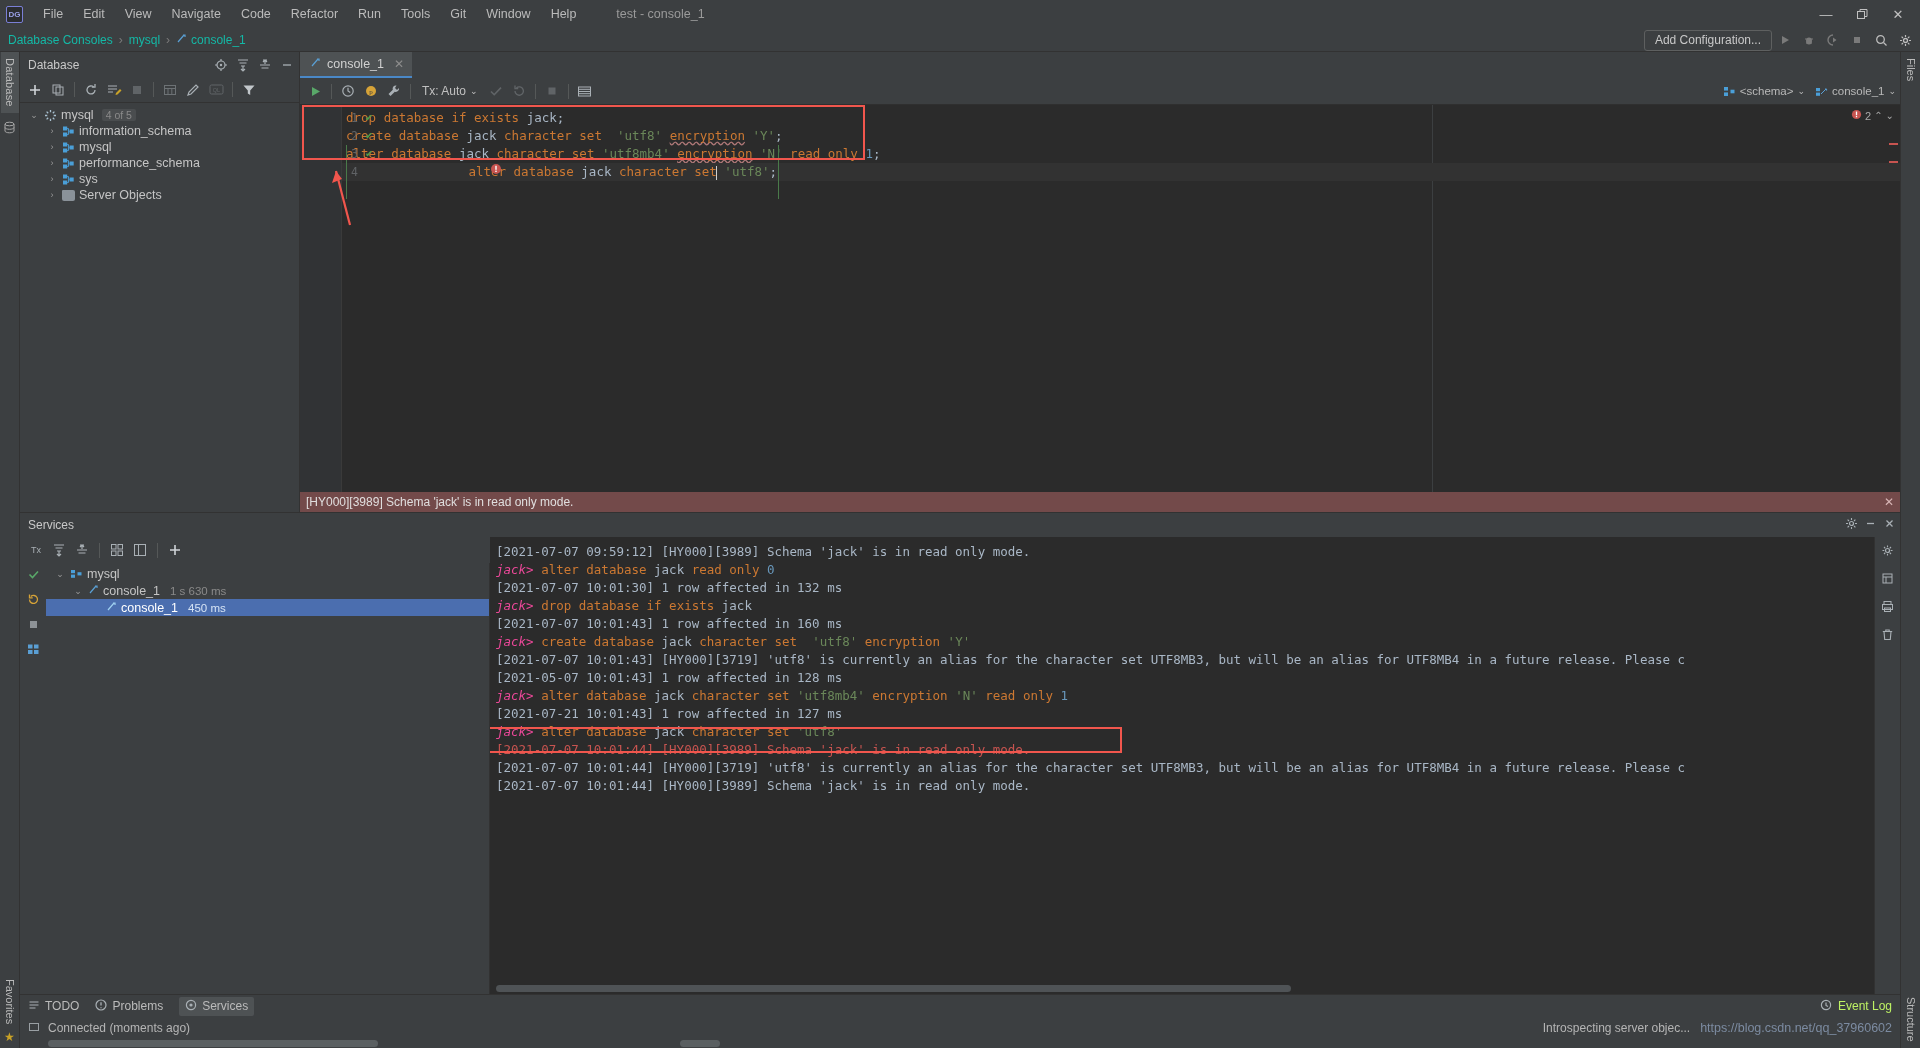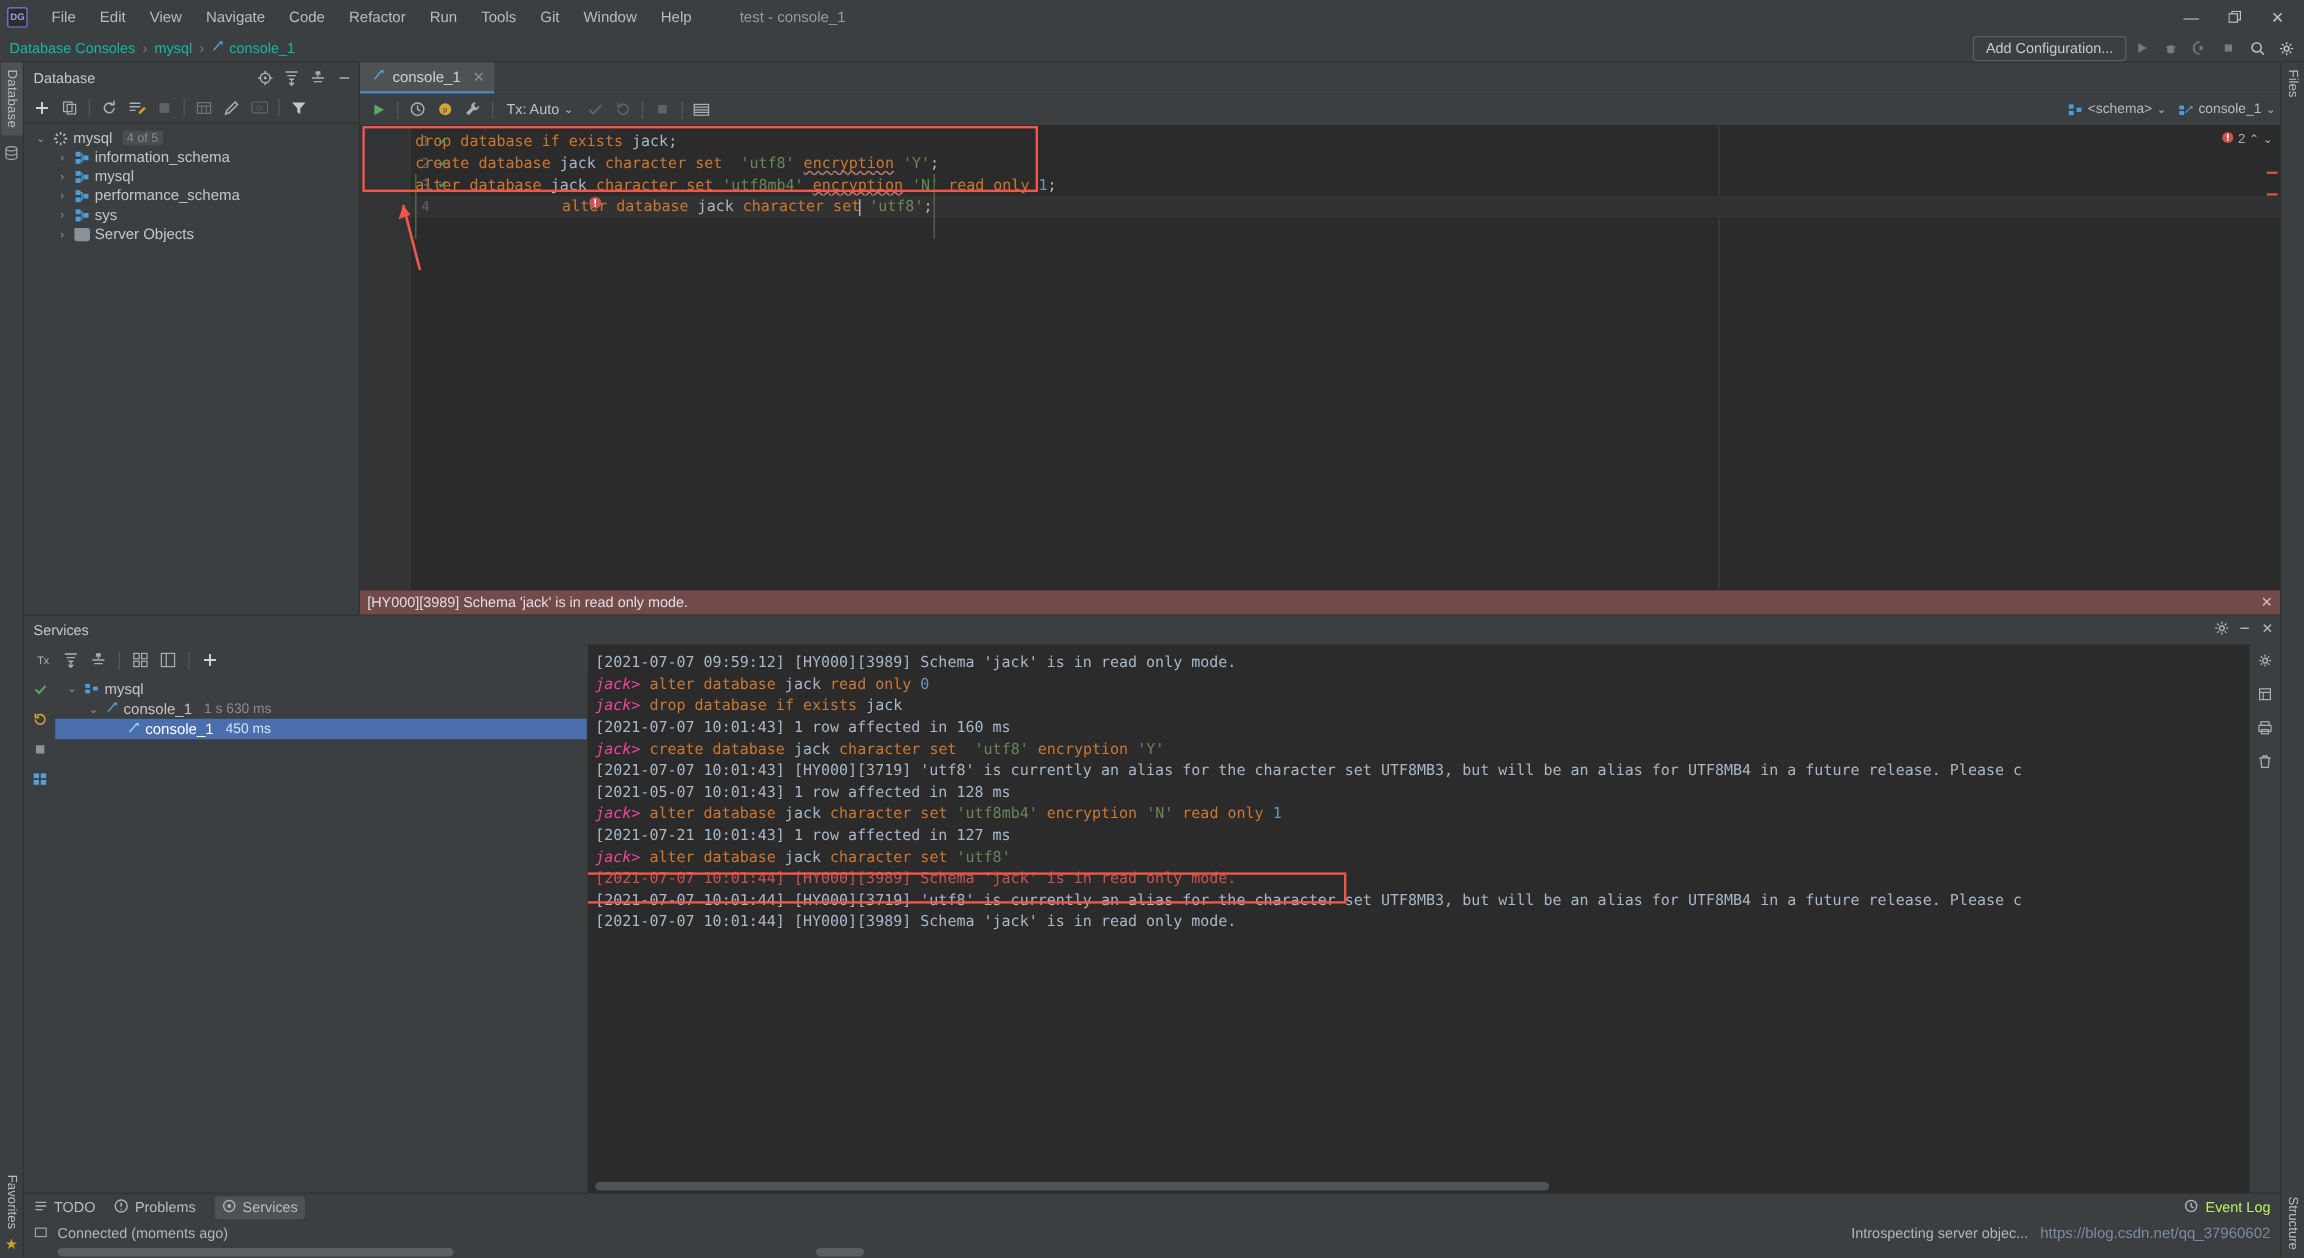--- a/index.html
+++ b/index.html
@@ -754,20 +754,21 @@
                   <span class="ms" style="color:#d6e4f5;">450 ms</span>
                 </div>
               </div>
             </div>
           </div>
 
           <div class="svc-right">
             <div class="log">
               <div class="logline plain">[2021-07-07 09:59:12] [HY000][3989] Schema 'jack' is in read only mode.</div>
               <div class="logline"><span class="prompt">jack&gt;</span><span class="kw"> alter</span><span class="kw"> database</span><span class="plain"> jack</span><span class="kw"> read</span><span class="kw"> only</span><span class="num"> 0</span></div>
+              <div class="logline plain">[2021-07-07 10:01:30] 1 row affected in 132 ms</div>
               <div class="logline"><span class="prompt">jack&gt;</span><span class="kw"> drop</span><span class="kw"> database</span><span class="kw"> if</span><span class="kw"> exists</span><span class="plain"> jack</span></div>
               <div class="logline plain">[2021-07-07 10:01:43] 1 row affected in 160 ms</div>
               <div class="logline"><span class="prompt">jack&gt;</span><span class="kw"> create</span><span class="kw"> database</span><span class="plain"> jack</span><span class="kw"> character</span><span class="kw"> set</span><span class="str">  'utf8'</span><span class="kw"> encryption</span><span class="str"> 'Y'</span></div>
               <div class="logline plain">[2021-07-07 10:01:43] [HY000][3719] 'utf8' is currently an alias for the character set UTF8MB3, but will be an alias for UTF8MB4 in a future release. Please c</div>
               <div class="logline plain">[2021-05-07 10:01:43] 1 row affected in 128 ms</div>
               <div class="logline"><span class="prompt">jack&gt;</span><span class="kw"> alter</span><span class="kw"> database</span><span class="plain"> jack</span><span class="kw"> character</span><span class="kw"> set</span><span class="str"> 'utf8mb4'</span><span class="kw"> encryption</span><span class="str"> 'N'</span><span class="kw"> read</span><span class="kw"> only</span><span class="num"> 1</span></div>
               <div class="logline plain">[2021-07-21 10:01:43] 1 row affected in 127 ms</div>
               <div class="logline"><span class="prompt">jack&gt;</span><span class="kw"> alter</span><span class="kw"> database</span><span class="plain"> jack</span><span class="kw"> character</span><span class="kw"> set</span><span class="str"> 'utf8'</span></div>
               <div class="logline" style="color:#c75450;">[2021-07-07 10:01:44] [HY000][3989] Schema 'jack' is in read only mode.</div>
               <div class="logline plain">[2021-07-07 10:01:44] [HY000][3719] 'utf8' is currently an alias for the character set UTF8MB3, but will be an alias for UTF8MB4 in a future release. Please c</div>

